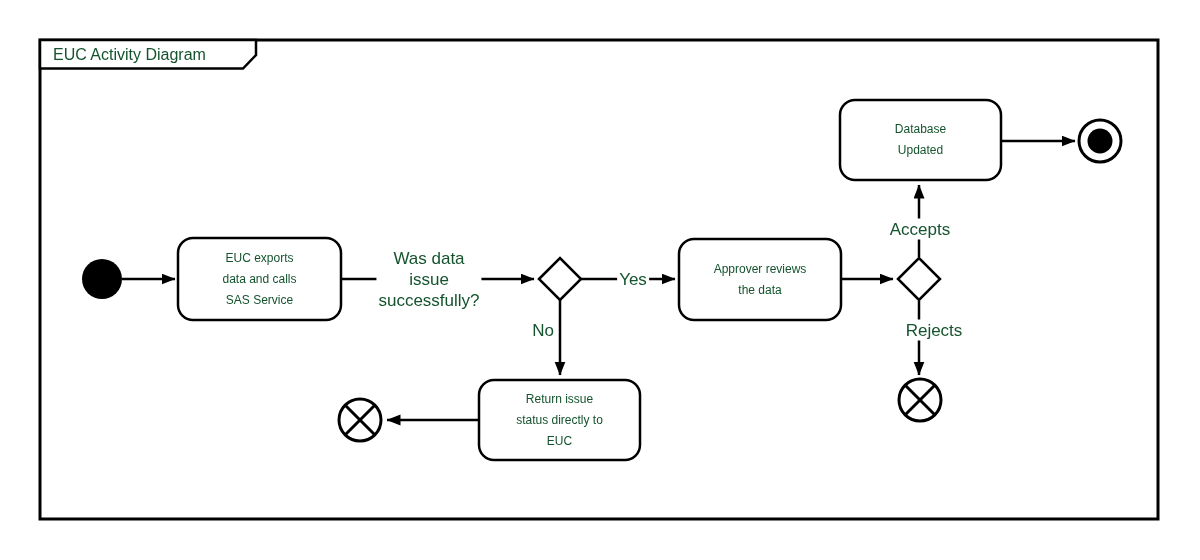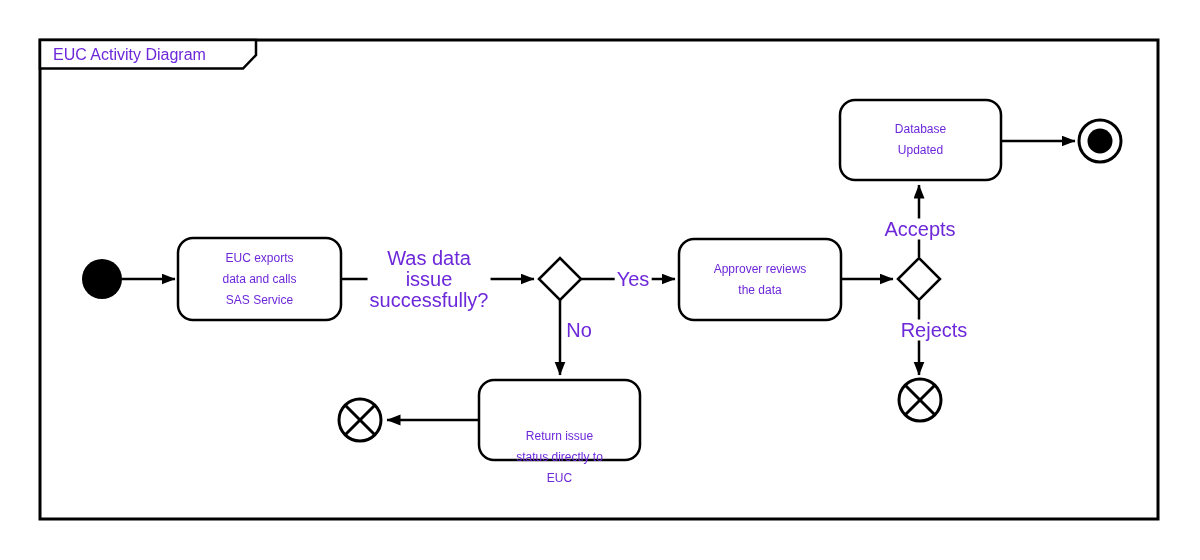--- a/index.html
+++ b/index.html
@@ -1,28 +1,28 @@
 <!DOCTYPE html>
 <html><head>
 <meta charset="utf-8">
 <style>
   html,body{margin:0;padding:0;background:#ffffff;}
   .canvas{
     position:relative;width:1200px;height:560px;background:#ffffff;
-    font-family:"Liberation Sans",sans-serif;color:#6d28d9;overflow:hidden;
+    font-family:"Liberation Sans",sans-serif;color:#14532d;overflow:hidden;
   }
   .canvas svg{position:absolute;left:0;top:0;}
   .node-label{
     position:absolute;display:flex;align-items:center;justify-content:center;
     text-align:center;font-size:12px;line-height:21px;white-space:pre-line;
     pointer-events:none;
   }
   .edge-label{
     position:absolute;transform:translate(-50%,-50%);
-    background:#ffffff;font-size:20px;line-height:21px;white-space:pre-line;
+    background:#ffffff;font-size:17px;line-height:21px;white-space:pre-line;
     text-align:center;padding:0 2px;
   }
   .tab-label{
     position:absolute;left:53px;top:42px;height:26px;
     display:flex;align-items:center;font-size:16px;
   }
 </style>
 </head>
 <body>
 
@@ -80,29 +80,29 @@
   <div class="node-label" style="left:178px;top:238px;width:163px;height:82px;">EUC exports
 data and calls
 SAS Service</div>
 
   <div class="node-label" style="left:679px;top:239px;width:162px;height:81px;">Approver reviews
 the data</div>
 
   <div class="node-label" style="left:840px;top:100px;width:161px;height:80px;">Database
 Updated</div>
 
-  <div class="node-label" style="left:479px;top:380px;width:161px;height:80px;margin-top:37px;">Return issue
+  <div class="node-label" style="left:479px;top:380px;width:161px;height:80px;">Return issue
 status directly to
 EUC</div>
 
   <div class="edge-label" style="left:429px;top:279px;">Was data
 issue
 successfully?</div>
 
   <div class="edge-label" style="left:633px;top:279px;">Yes</div>
 
-  <div class="edge-label" style="left:579px;top:330px;">No</div>
+  <div class="edge-label" style="left:543px;top:330px;">No</div>
 
   <div class="edge-label" style="left:920px;top:229px;">Accepts</div>
 
   <div class="edge-label" style="left:920px;top:330px;margin-left:14px;">Rejects</div>
 
 </div>
 
 </body></html>

